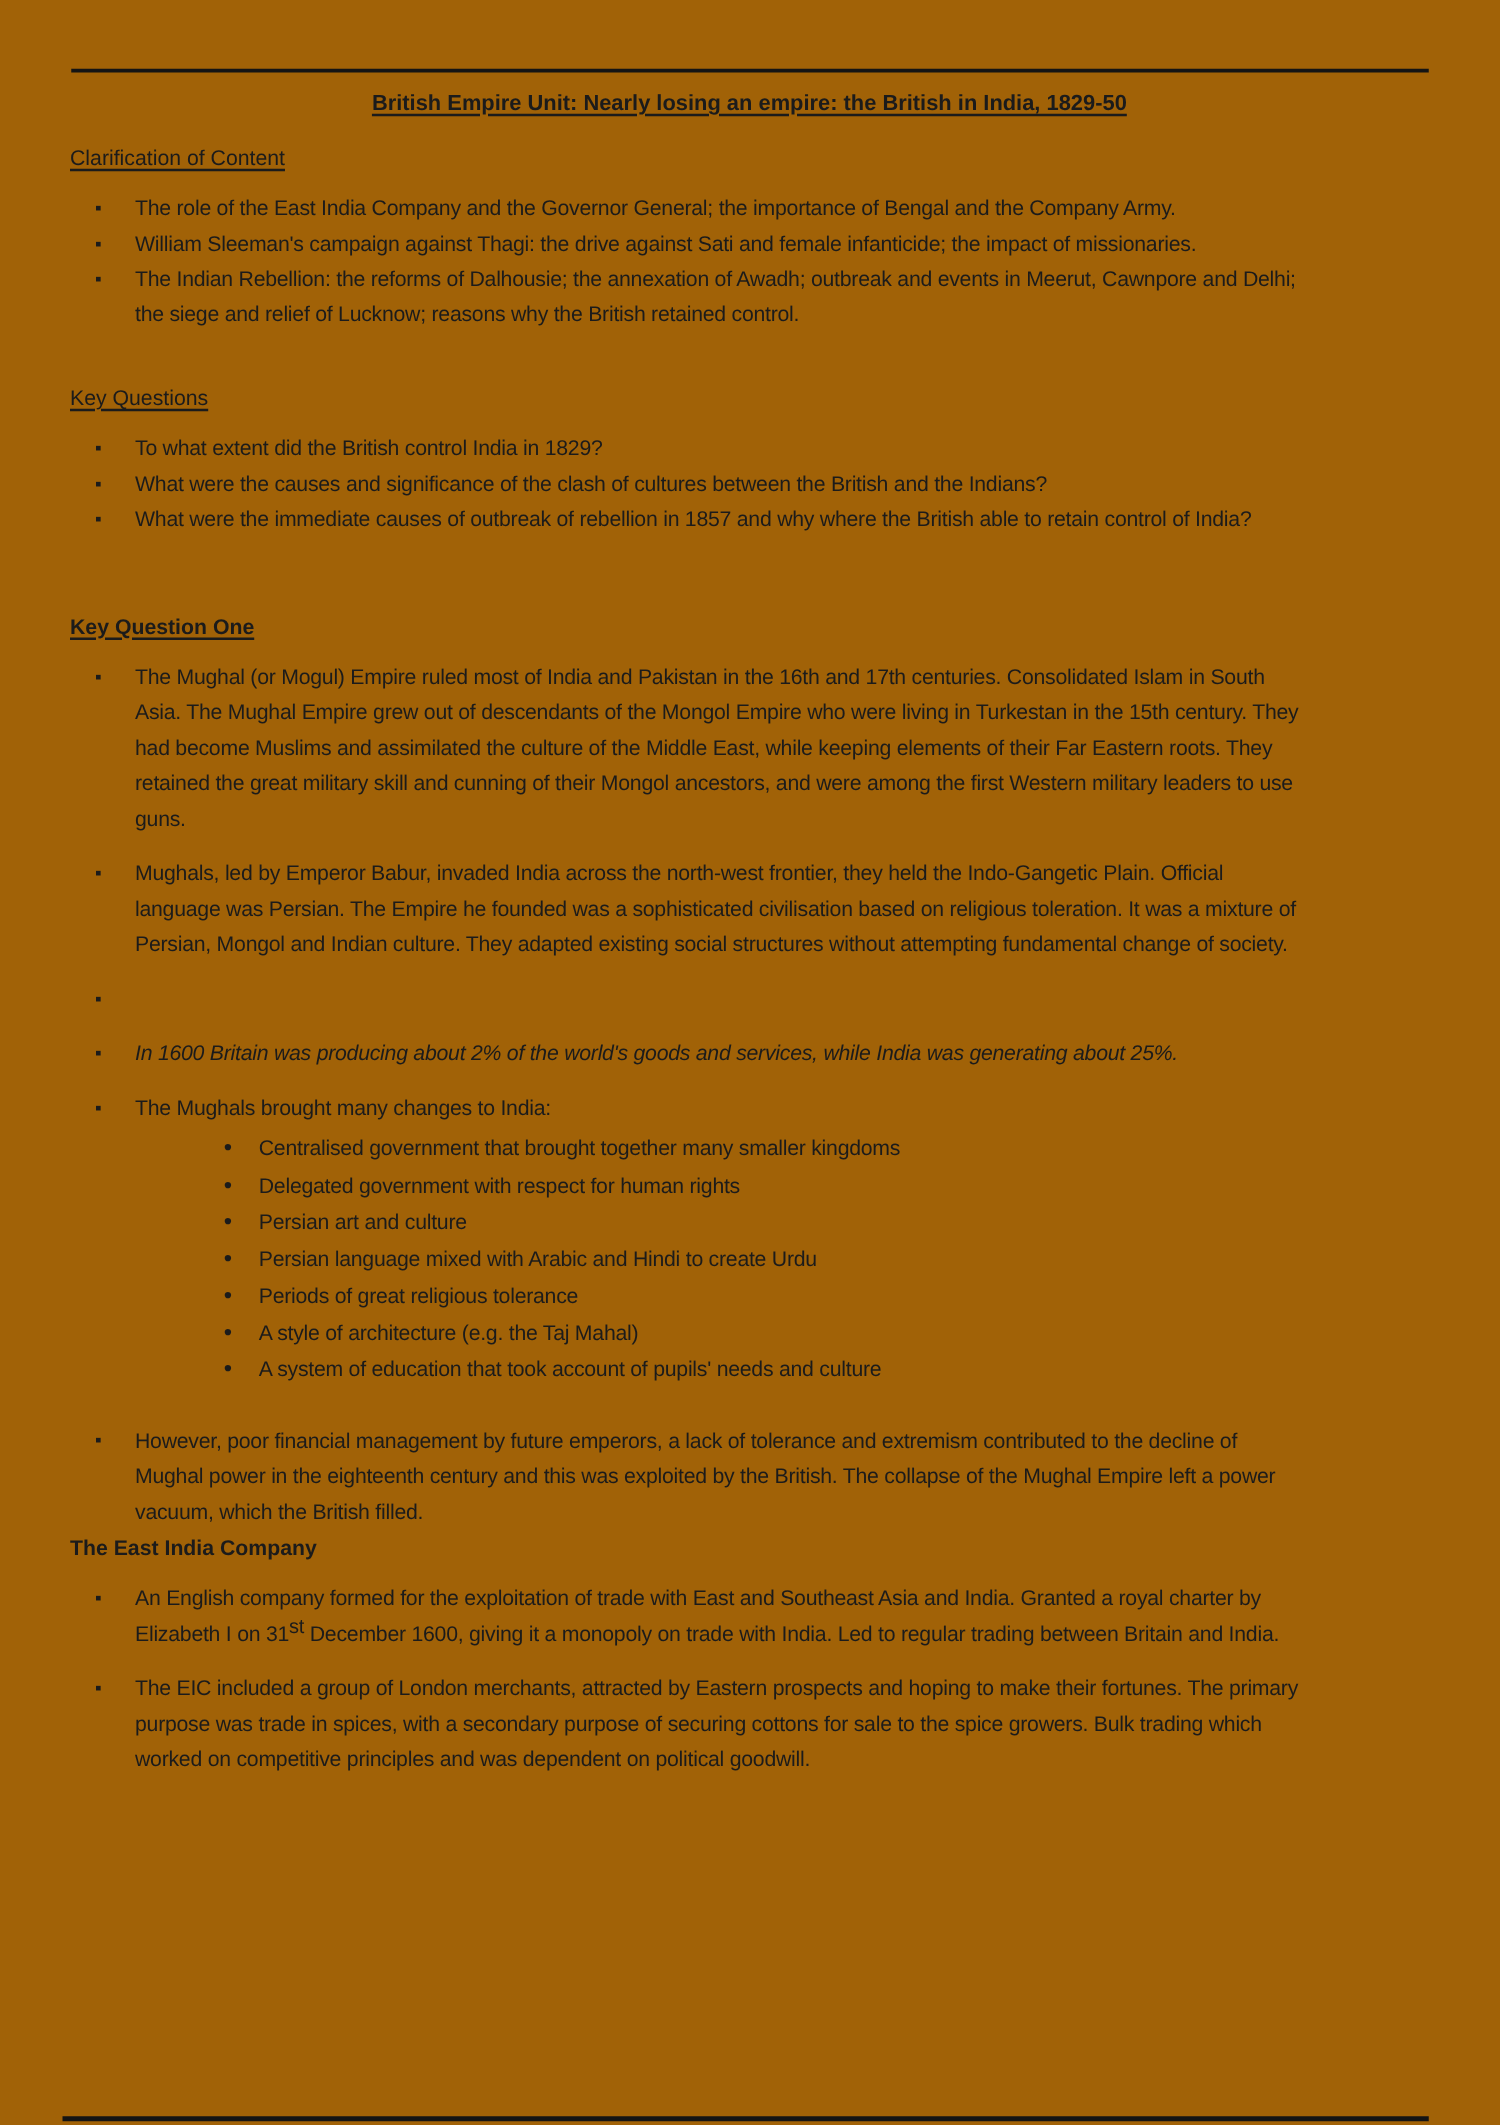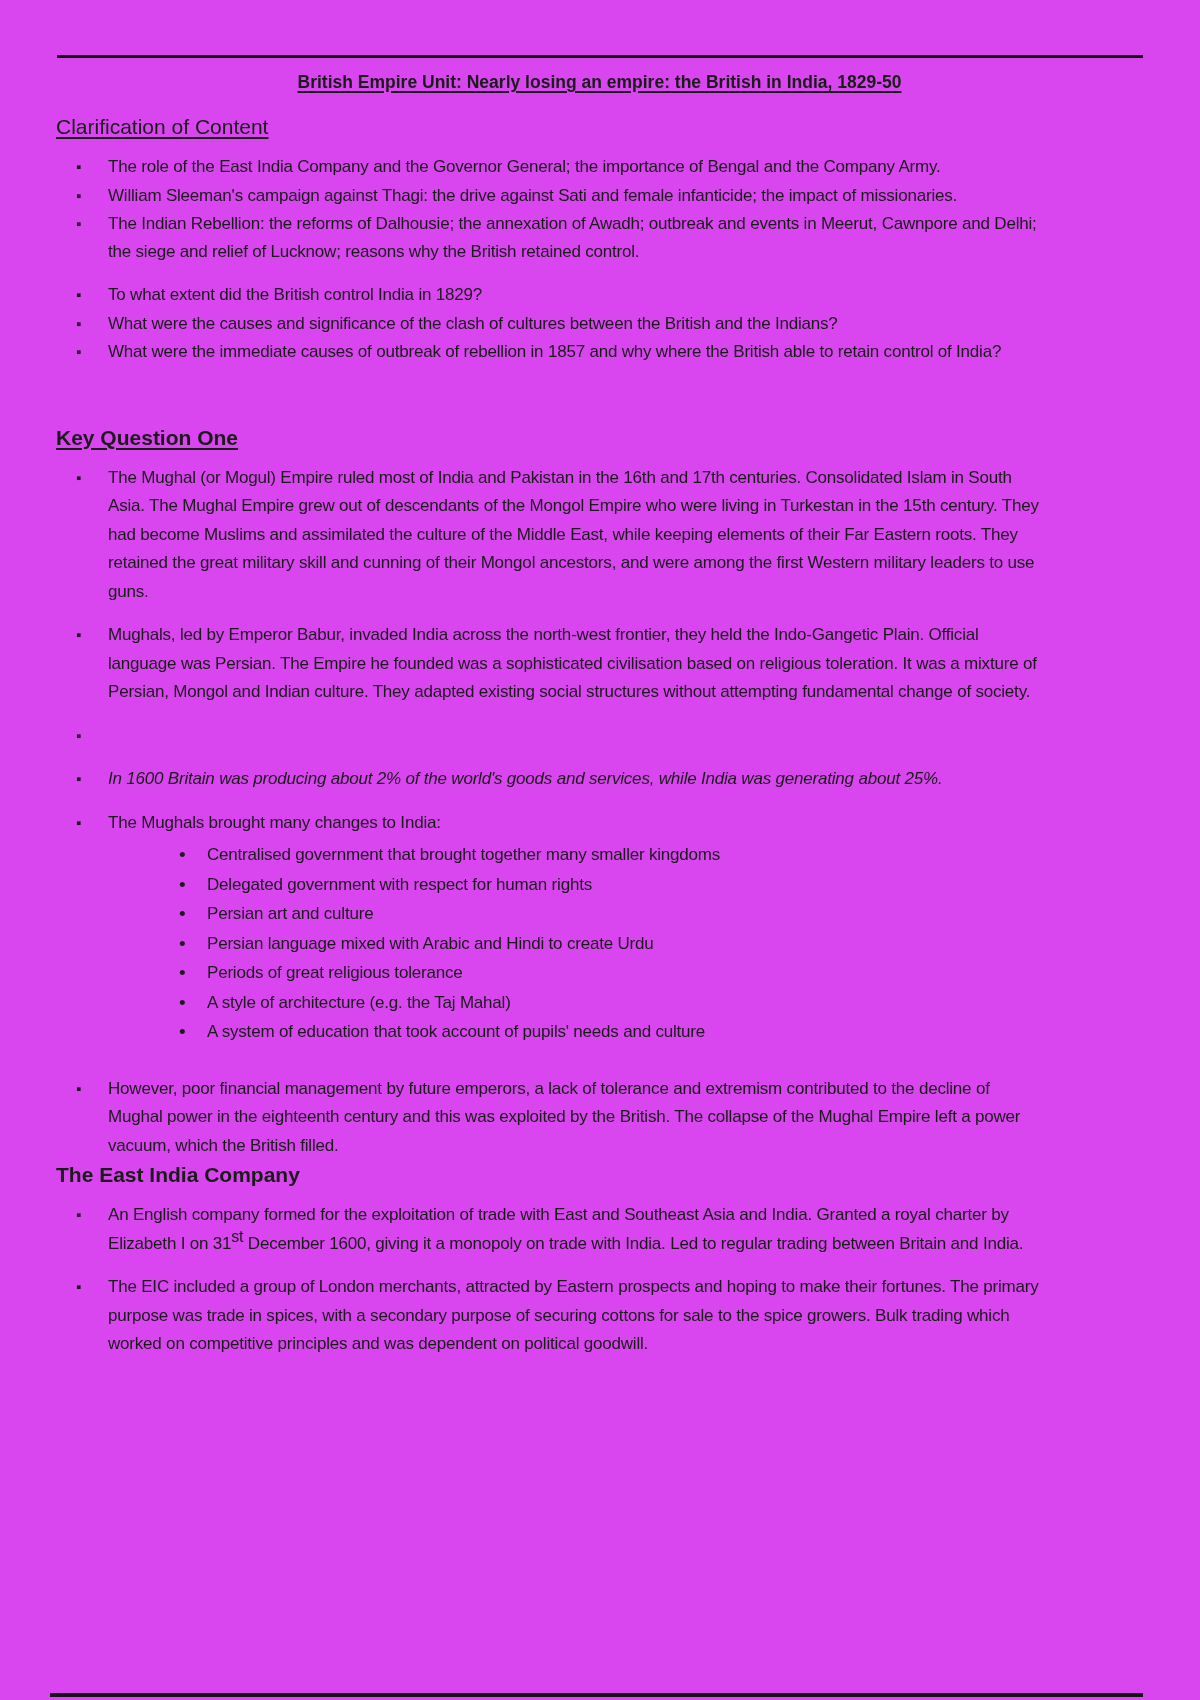--- a/index.html
+++ b/index.html
@@ -1,19 +1,19 @@
 <!DOCTYPE html>
 <html><head>
 <meta charset="utf-8">
 <style>
   html,body { margin:0; padding:0; background:#ffffff; }
   .page {
     position:relative;
     width:1200px; height:1700px;
-    background:#d946ef;
+    background:#a16207;
     font-family:"Liberation Sans", sans-serif;
     color:#1b1b1b;
     overflow:hidden;
   }
   .rule-top {
     position:absolute; top:55px; left:57px;
     width:1086px; height:3px; background:#141414;
   }
   .rule-bottom {
     position:absolute; top:1693px; left:50px;
@@ -26,21 +26,21 @@
     margin:6px 0 0 0;
     text-align:center;
     font-size:17.5px; font-weight:bold; line-height:24px;
   }
   .doc-title span, .sec-head span {
     text-decoration:underline;
     text-decoration-thickness:2px;
     text-underline-offset:3px;
   }
   .sec-head {
-    margin:0; font-size:21px; line-height:22px; font-weight:normal;
+    margin:0; font-size:17px; line-height:22px; font-weight:normal;
   }
   .sec-head.bold { font-weight:bold; }
   .sec-head.no-underline span { text-decoration:none; }
   .mt-clar { margin-top:22px; }
   .mt-kq   { margin-top:42px; }
   .mt-kq1  { margin-top:60px; }
   .mt-eic  { margin-top:4px; }
   .blist { margin:15px 0 0 0; padding:0; list-style:none; font-size:17px; letter-spacing:-0.2px; }
   .blist.tight .bi { margin-bottom:0; }
   .bi {
@@ -89,20 +89,21 @@
       <li class="bi">
         <span class="mk">▪</span>
         <span class="txt">William Sleeman's campaign against Thagi: the drive against Sati and female infanticide; the impact of missionaries.</span>
       </li>
       <li class="bi">
         <span class="mk">▪</span>
         <span class="txt">The Indian Rebellion: the reforms of Dalhousie; the annexation of Awadh; outbreak and events in Meerut, Cawnpore and Delhi; the siege and relief of Lucknow; reasons why the British retained control.</span>
       </li>
     </ul>
 
+    <h2 class="sec-head mt-kq"><span>Key Questions</span></h2>
     <ul class="blist tight">
       <li class="bi">
         <span class="mk">▪</span>
         <span class="txt">To what extent did the British control India in 1829?</span>
       </li>
       <li class="bi">
         <span class="mk">▪</span>
         <span class="txt">What were the causes and significance of the clash of cultures between the British and the Indians?</span>
       </li>
       <li class="bi">

